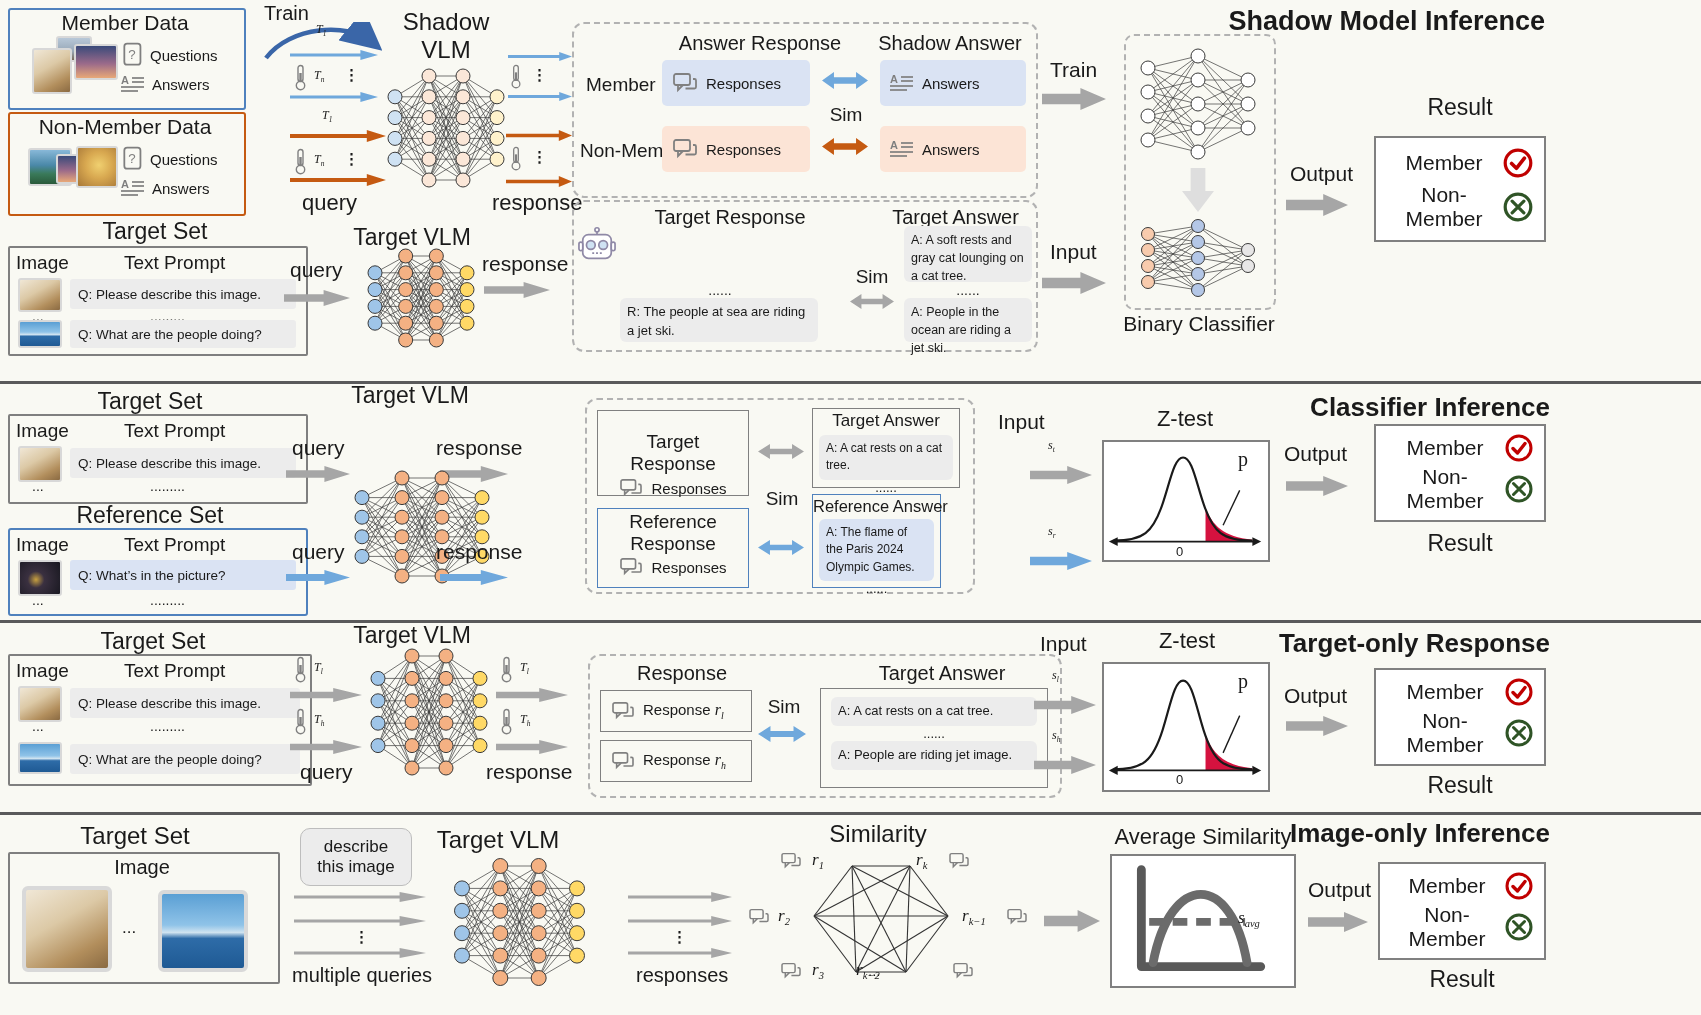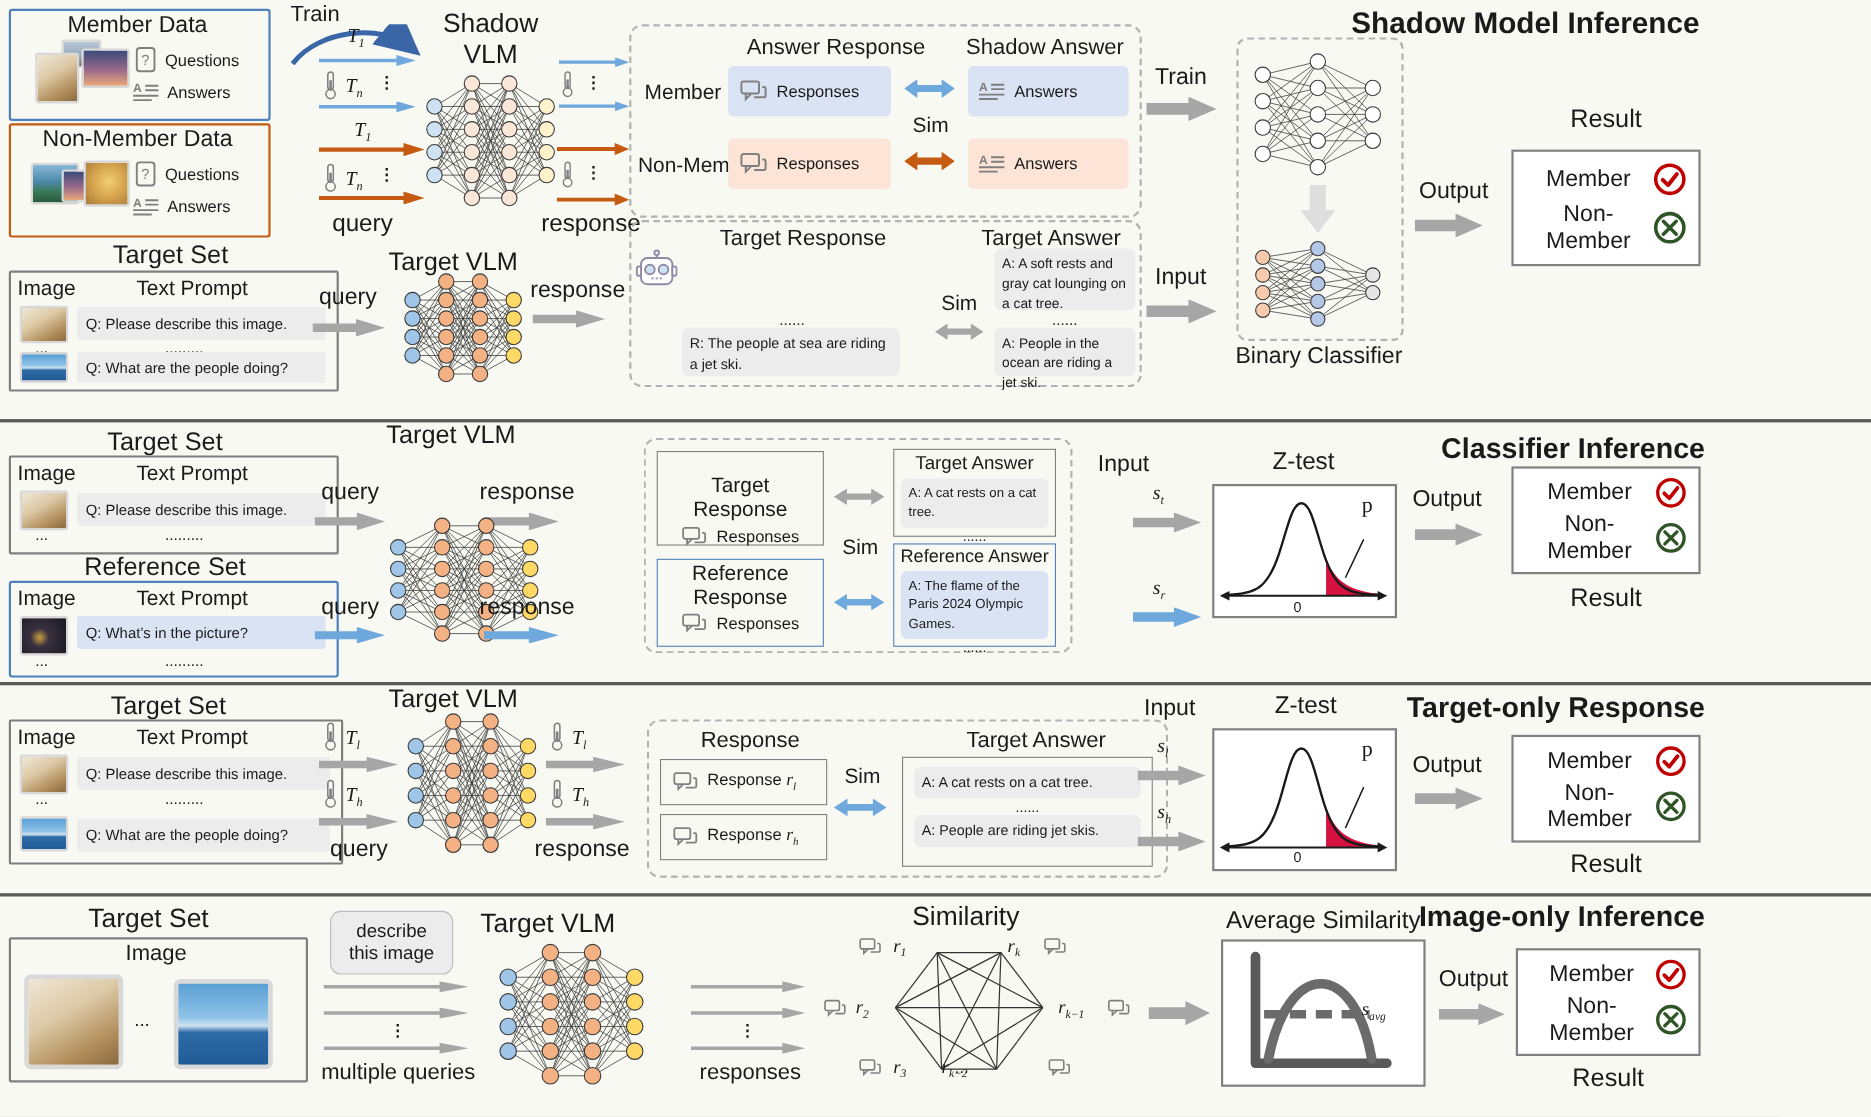--- a/index.html
+++ b/index.html
@@ -16,21 +16,21 @@
   .bluebox{border:2px solid #4f81bd;border-radius:3px;}
   .orangebox{border:2px solid #c55a11;border-radius:3px;}
   .dashedbox{border:2px dashed #b2b2b2;border-radius:12px;}
   .qchip{background:#ececec;border-radius:3px;font-size:13.5px;display:flex;align-items:center;padding:0 8px;box-sizing:border-box;}
   .mchip{border-radius:5px;display:flex;align-items:center;gap:8px;padding:0 10px;box-sizing:border-box;font-size:15px;}
   .txtchip{background:#ececec;border-radius:6px;font-size:12.5px;line-height:1.45;padding:5px 7px;box-sizing:border-box;}
   .barrow{position:absolute;background:#a6a6a6;clip-path:polygon(0 26%,60% 26%,60% 0,100% 50%,60% 100%,60% 74%,0 74%);}
   .tharrow{position:absolute;clip-path:polygon(0 34%,80% 34%,80% 0,100% 50%,80% 100%,80% 66%,0 66%);}
   .dbl{position:absolute;clip-path:polygon(0 50%,26% 0,26% 31%,74% 31%,74% 0,100% 50%,74% 100%,74% 69%,26% 69%,26% 100%);}
   .downarrow{position:absolute;background:#dcdcdc;border:0;clip-path:polygon(27% 0,73% 0,73% 52%,100% 52%,50% 100%,0 52%,27% 52%);}
-  .math{font-family:"Liberation Serif",serif;font-style:italic;font-size:18px;white-space:nowrap;}
+  .math{font-family:"Liberation Serif",serif;font-style:italic;font-size:12px;white-space:nowrap;}
   .math sub{font-size:0.62em;font-style:italic;}
   .vd{font-size:15px;font-weight:700;}
   .thumb{border:2px solid #d8d8d8;border-radius:3px;box-sizing:border-box;}
   .bigphoto{border:4px solid #d9d9d9;border-radius:6px;box-sizing:border-box;}
   .ph-cat{background:linear-gradient(150deg,#f0e7d6 0%,#dcc9a6 40%,#b28e5c 75%,#8a6a42 100%);}
   .ph-sea{background:linear-gradient(180deg,#5a9fd4 0%,#8fc3e8 42%,#cfe3f0 52%,#2e6ca8 60%,#1f5a94 100%);}
   .ph-sunset{background:linear-gradient(180deg,#3a4a7a 0%,#9a6a8a 55%,#e8a878 100%);}
   .ph-house{background:linear-gradient(180deg,#b8c8d8 0%,#98a8b8 60%,#786858 100%);}
   .ph-lake{background:linear-gradient(180deg,#88b8d8 0%,#4a88a8 45%,#3a7a5a 70%,#2a5a3a 100%);}
   .ph-cathat{background:radial-gradient(circle at 55% 45%,#f0d070 0%,#d8a850 45%,#a87838 100%);}
@@ -755,21 +755,21 @@
           <svg viewBox="0 0 26 22" width="100%" height="100%" fill="none" stroke="#808080" stroke-width="1.8">
             <rect x="2" y="2" width="16" height="11" rx="2"></rect>
             <path d="M6 13 v5 l5 -5"></path>
             <path d="M21 7 h1.5 a1.5 1.5 0 0 1 1.5 1.5 v6.5 a1.5 1.5 0 0 1 -1.5 1.5 h-9"></path>
           </svg>
         </span>
       <span style="font-size:15px;">Responses</span>
     </div>
   </div>
   <div class="dbl" style="left:758px;top:540px;width:46px;height:15px;background:#6fa8dc;"></div>
-  <div class="a respbox" style="left:812px;top:494px;width:148px;height:94px;border:1.5px solid #4f81bd;">
+  <div class="a respbox" style="left:812px;top:494px;width:129px;height:94px;border:1.5px solid #4f81bd;">
     <div class="h3" style="margin-top:2px;font-size:16.5px;">Reference Answer</div>
     <div class="txtchip" style="margin:3px 6px 0 6px;font-size:12px;background:#dae3f3;">A: The flame of the Paris 2024 Olympic Games.</div>
     <div class="center" style="font-size:13px;">......</div>
   </div>
 
   <div class="a lab" style="left:998px;top:410px;">Input</div>
   <span class="a math" style="left:1048px;top:438px;"><span>s</span><sub>t</sub></span>
   <div class="barrow" style="left:1030px;top:466px;width:62px;height:18px;"></div>
   <span class="a math" style="left:1048px;top:524px;"><span>s</span><sub>r</sub></span>
   <div class="barrow" style="left:1030px;top:552px;width:62px;height:18px;background:#6fa8dc;"></div>
@@ -990,21 +990,21 @@
         </svg>
       </span>
     <span style="font-size:15px;"><span>Response</span>&nbsp;<span class="math" style="font-size:16px;"><span>r</span><sub>h</sub></span></span>
   </div>
   <div class="a h3" style="left:764px;top:696px;width:40px;">Sim</div>
   <div class="dbl" style="left:758px;top:726px;width:48px;height:16px;background:#6fa8dc;"></div>
   <div class="a h3" style="left:862px;top:662px;width:160px;font-size:20px;">Target Answer</div>
   <div class="a respbox" style="left:820px;top:688px;width:228px;height:100px;border:1.5px solid #808080;">
     <div class="txtchip" style="margin:8px 10px 0 10px;font-size:13px;">A: A cat rests on a cat tree.</div>
     <div class="center" style="font-size:13px;">......</div>
-    <div class="txtchip" style="margin:0 10px;font-size:13px;">A: People are riding jet skis.</div>
+    <div class="txtchip" style="margin:0 10px;font-size:13px;">A: People are riding jet image.</div>
   </div>
 
   <div class="a lab" style="left:1040px;top:632px;">Input</div>
   <span class="a math" style="left:1052px;top:668px;"><span>s</span><sub>l</sub></span>
   <div class="barrow" style="left:1034px;top:696px;width:62px;height:18px;"></div>
   <span class="a math" style="left:1052px;top:728px;"><span>s</span><sub>h</sub></span>
   <div class="barrow" style="left:1034px;top:756px;width:62px;height:18px;"></div>
   <div class="a h2" style="left:1142px;top:628px;width:90px;font-size:22px;">Z-test</div>
   <div class="a plotbox" style="left:1102px;top:662px;width:168px;height:130px;"><svg viewBox="0 0 168 122" width="100%" height="100%" preserveAspectRatio="none">
         <path d="M104,68 C111,86 122,98 152,101 L152,103 L104,103 Z" fill="#d5123f"></path>

